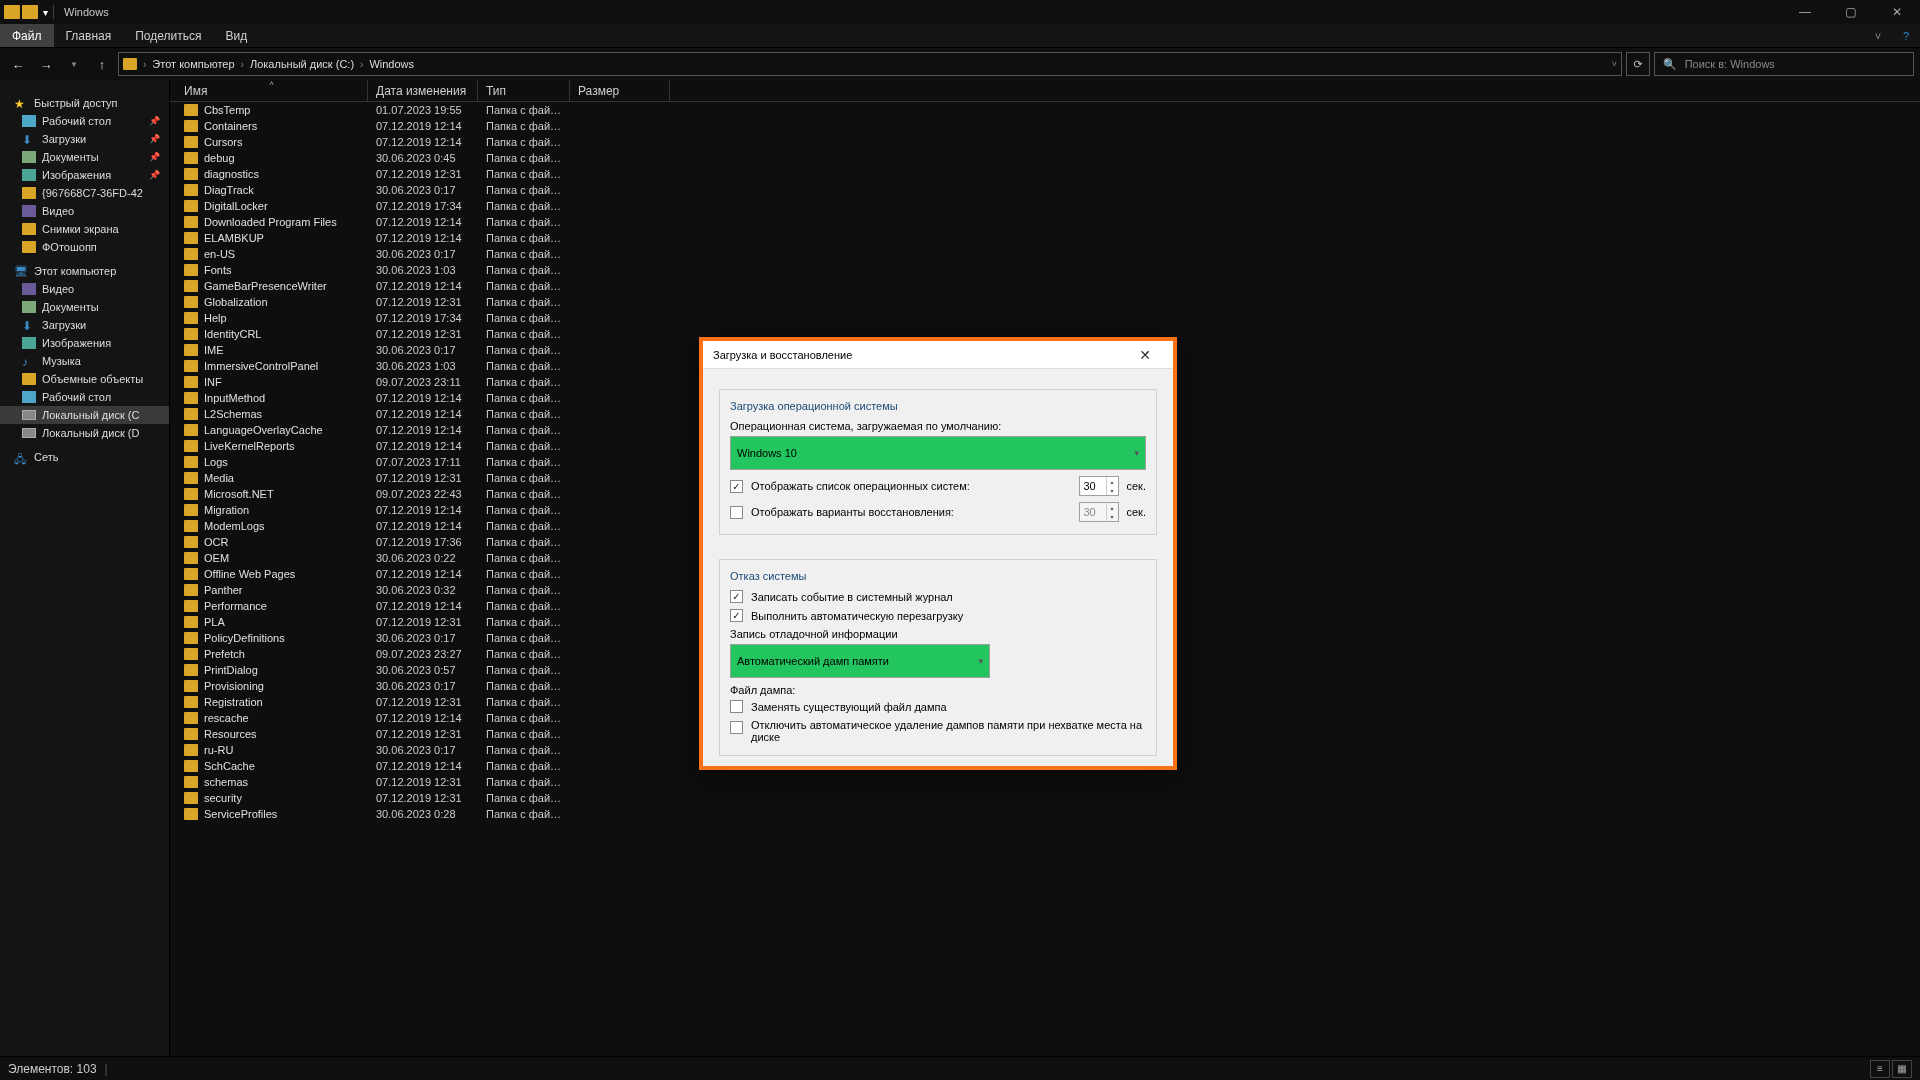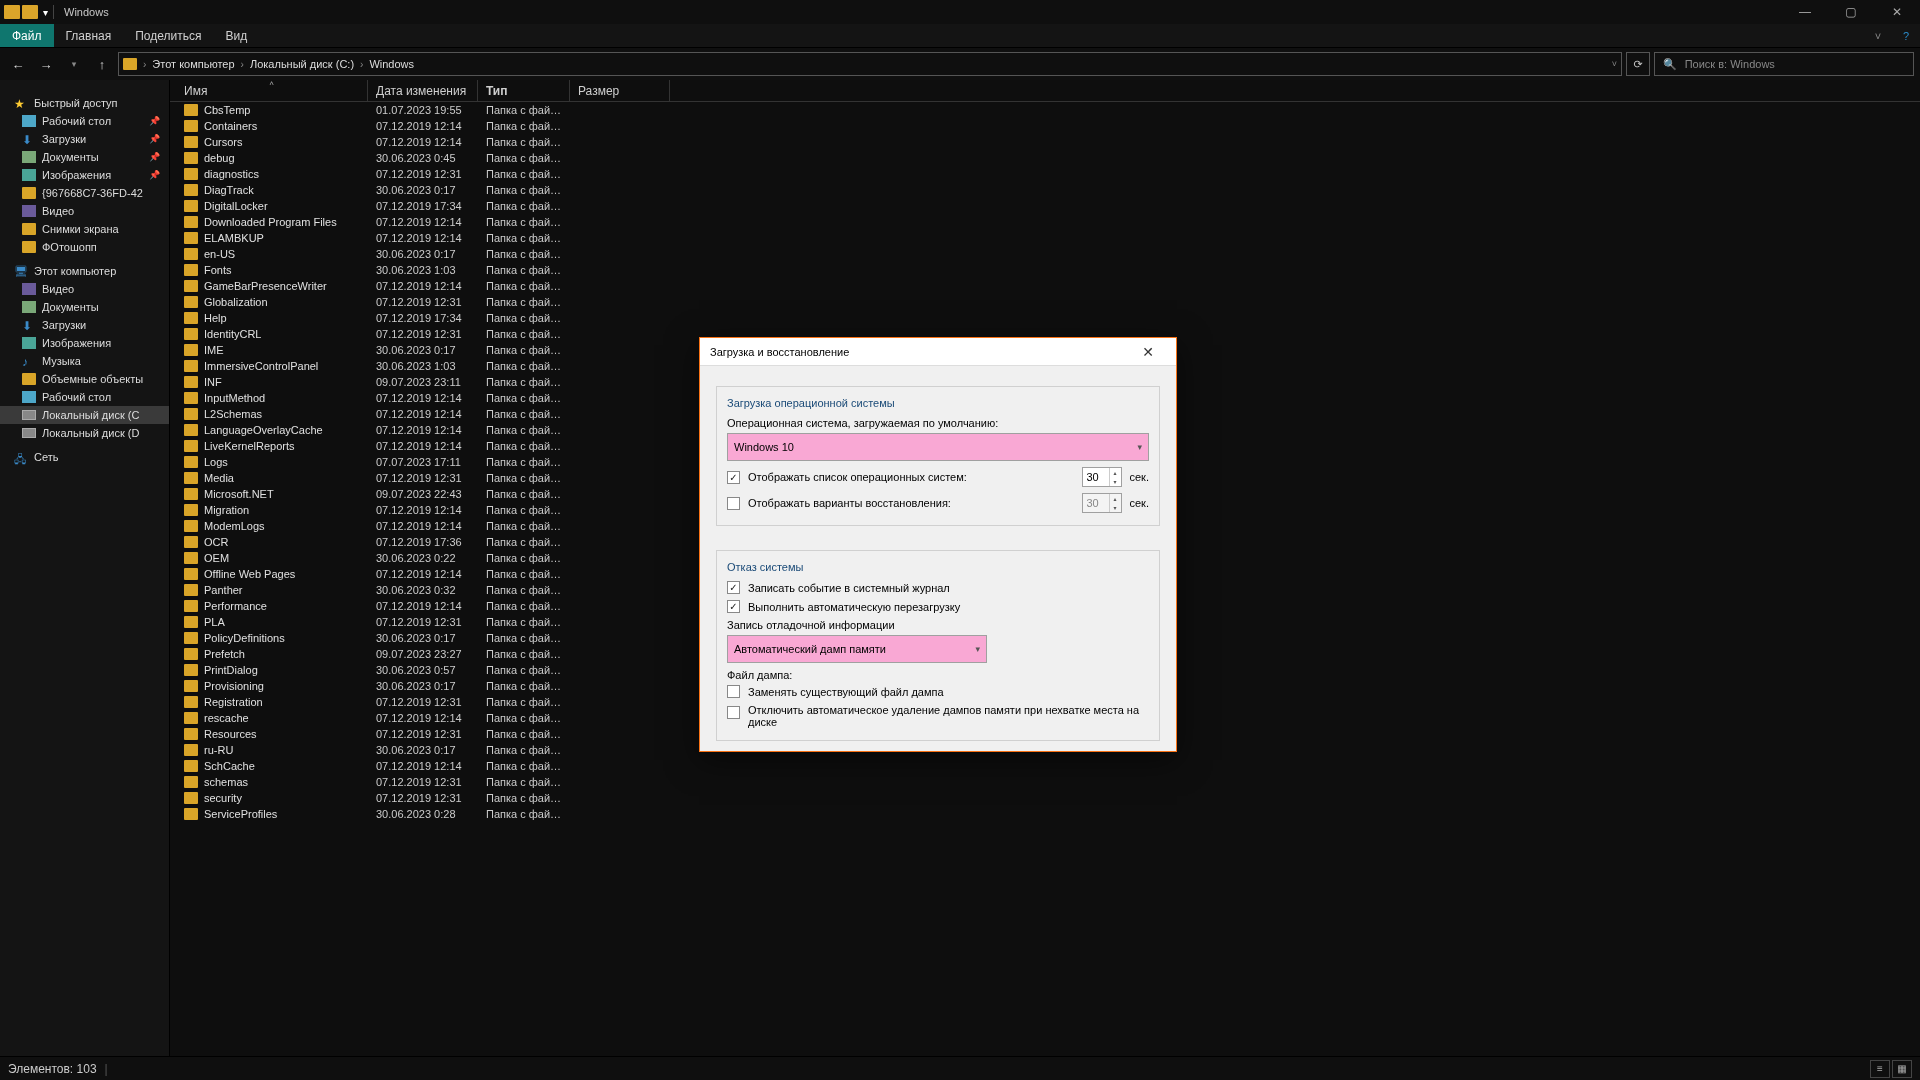--- a/index.html
+++ b/index.html
@@ -10,21 +10,21 @@
 .titlebar .icons { display: flex; gap: 2px; align-items: center; padding-left: 4px; }
 .titlebar .folder-icon { width: 16px; height: 14px; background: #dba52a; border-radius: 1px; display:inline-block; }
 .titlebar .dd { color: #fff; font-size:10px; padding:0 3px; }
 .titlebar .title { padding-left: 10px; color: #c8c8c8; }
 .titlebar .winbtns { margin-left: auto; display:flex; }
 .titlebar .winbtn { width: 46px; height:24px; display:flex; align-items:center; justify-content:center; color:#aaa; font-size:12px; }
 
 
 .ribbon { height: 24px; background: #141414; display: flex; align-items: stretch; border-bottom: 1px solid #000; }
 .ribbon .tab { padding: 0 12px; display:flex; align-items:center; color:#d0d0d0; font-size:12px; }
-.ribbon .tab.file { background: #0f766e; color:#fff; }
+.ribbon .tab.file { background: #404040; color:#fff; }
 .ribbon .help { margin-left:auto; display:flex; }
 .ribbon .help .winbtn { width:28px; display:flex; align-items:center; justify-content:center; color:#888; }
 
 
 .navbar { height: 32px; background: #0f0f0f; display: flex; align-items: center; padding: 0 6px; gap:4px; }
 .navbtn { width: 24px; height:24px; display:flex; align-items:center; justify-content:center; color:#ddd; font-size:13px; }
 .addr { flex:1; height:24px; border:1px solid #555; background:#0f0f0f; display:flex; align-items:center; padding:0 4px; gap:6px; color:#ddd; }
 .addr .sep { color:#888; font-size:10px; }
 .refresh { width:24px; height:24px; border:1px solid #555; display:flex; align-items:center; justify-content:center; color:#ccc; }
 .search { width:260px; height:24px; border:1px solid #555; background:#0f0f0f; display:flex; align-items:center; padding:0 8px; color:#888; gap:8px; }
@@ -47,45 +47,45 @@
 .ico-music { color:#3a8ac8; font-size:12px; }
 .ico-pc { color:#3a8ac8; }
 .ico-drive { background:#888; border:1px solid #aaa; height:10px; }
 .ico-net { color:#3a8ac8; }
 
 .filelist { flex:1; background:#0e0e0e; position:relative; overflow:hidden; }
 .columns { display:flex; border-bottom:1px solid #333; height:22px; align-items:center; padding-left:6px; color:#cfcfcf; font-size:12px; background:#0e0e0e; }
 .col { border-right:1px solid #333; padding:0 8px; height:100%; display:flex; align-items:center; position:relative; }
 .col.name { width:192px; }
 .col.date { width:110px; }
-.col.type { width:92px;font-weight:bold; }
+.col.type { width:92px; }
 .col.size { width:100px; }
 .sort-arrow { position:absolute; left:50%; top:-1px; transform:translateX(-50%); font-size:8px; color:#aaa; }
 .rows { }
 .row { display:flex; align-items:center; height:16px; padding-left:6px; color:#e0e0e0; }
 .row .c { padding:0 8px; overflow:hidden; white-space:nowrap; text-overflow:ellipsis; }
 .row .c.name { width:192px; display:flex; align-items:center; gap:6px; }
 .row .c.date { width:110px; color:#ccc; }
 .row .c.type { width:92px; color:#ccc; }
 .row .folder-i { width:14px; height:12px; background:#d9a528; border-radius:1px; display:inline-block; }
 
 
 .status { height:24px; background:#0f0f0f; border-top:1px solid #000; display:flex; align-items:center; padding:0 8px; color:#ccc; font-size:12px; }
 .status .viewbtns { margin-left:auto; display:flex; gap:2px; }
 .status .vb { width:20px; height:18px; border:1px solid #444; display:flex; align-items:center; justify-content:center; font-size:10px; color:#aaa; }
 
 
-.dialog { position:absolute; left:699px; top:337px; width:478px; background:#f0f0f0; border:1px solid #f97316; box-shadow:0 8px 30px rgba(0,0,0,0.5); color:#000; font-size:11px; }
+.dialog { position:absolute; left:699px; top:337px; width:478px; background:#f0f0f0; border:4px solid #f97316; box-shadow:0 8px 30px rgba(0,0,0,0.5); color:#000; font-size:11px; }
 .dialog .dtitle { height:28px; background:#fff; border-bottom:1px solid #ddd; display:flex; align-items:center; padding:0 10px; }
 .dialog .dclose { margin-left:auto; width:36px; height:28px; display:flex; align-items:center; justify-content:center; font-size:14px; color:#333; }
 .dialog .dbody { padding:14px 16px 10px; }
 .group-title { color:#1a4a77; margin-bottom:8px; font-size:11px; }
 .frow { display:flex; align-items:center; gap:8px; margin-bottom:6px; }
 .frow.lbl-only { margin-bottom:4px; }
-.select { flex:1; height:28px; border:1px solid #a0a0a0; background:#f9a8d4; display:flex; align-items:center; padding:0 6px; position:relative; }
+.select { flex:1; height:34px; border:1px solid #a0a0a0; background:#22c55e; display:flex; align-items:center; padding:0 6px; position:relative; }
 .select.small { flex:none; width:260px; }
 .select .chev { margin-left:auto; font-size:9px; color:#555; }
 .input-num { width:40px; height:20px; border:1px solid #a0a0a0; background:#fff; display:flex; align-items:center; padding:0 4px; position:relative; }
 .input-num .spin { position:absolute; right:0; top:0; bottom:0; width:12px; border-left:1px solid #ccc; display:flex; flex-direction:column; }
 .input-num .spin div { flex:1; display:flex; align-items:center; justify-content:center; font-size:6px; color:#555; }
 .input-num.dis { color:#888; background:#f4f4f4; }
 .cb { width:13px; height:13px; border:1px solid #888; background:#fff; display:inline-flex; align-items:center; justify-content:center; font-size:10px; color:#222; }
 .textin { width:272px; height:20px; border:1px solid #a0a0a0; background:#fff; padding:0 5px; display:flex; align-items:center; }
 .dbtns { display:flex; justify-content:flex-end; gap:8px; padding:8px 14px 14px; }
 .btn { width:82px; height:22px; border:1px solid #a0a0a0; background:#f4f4f4; display:flex; align-items:center; justify-content:center; }

